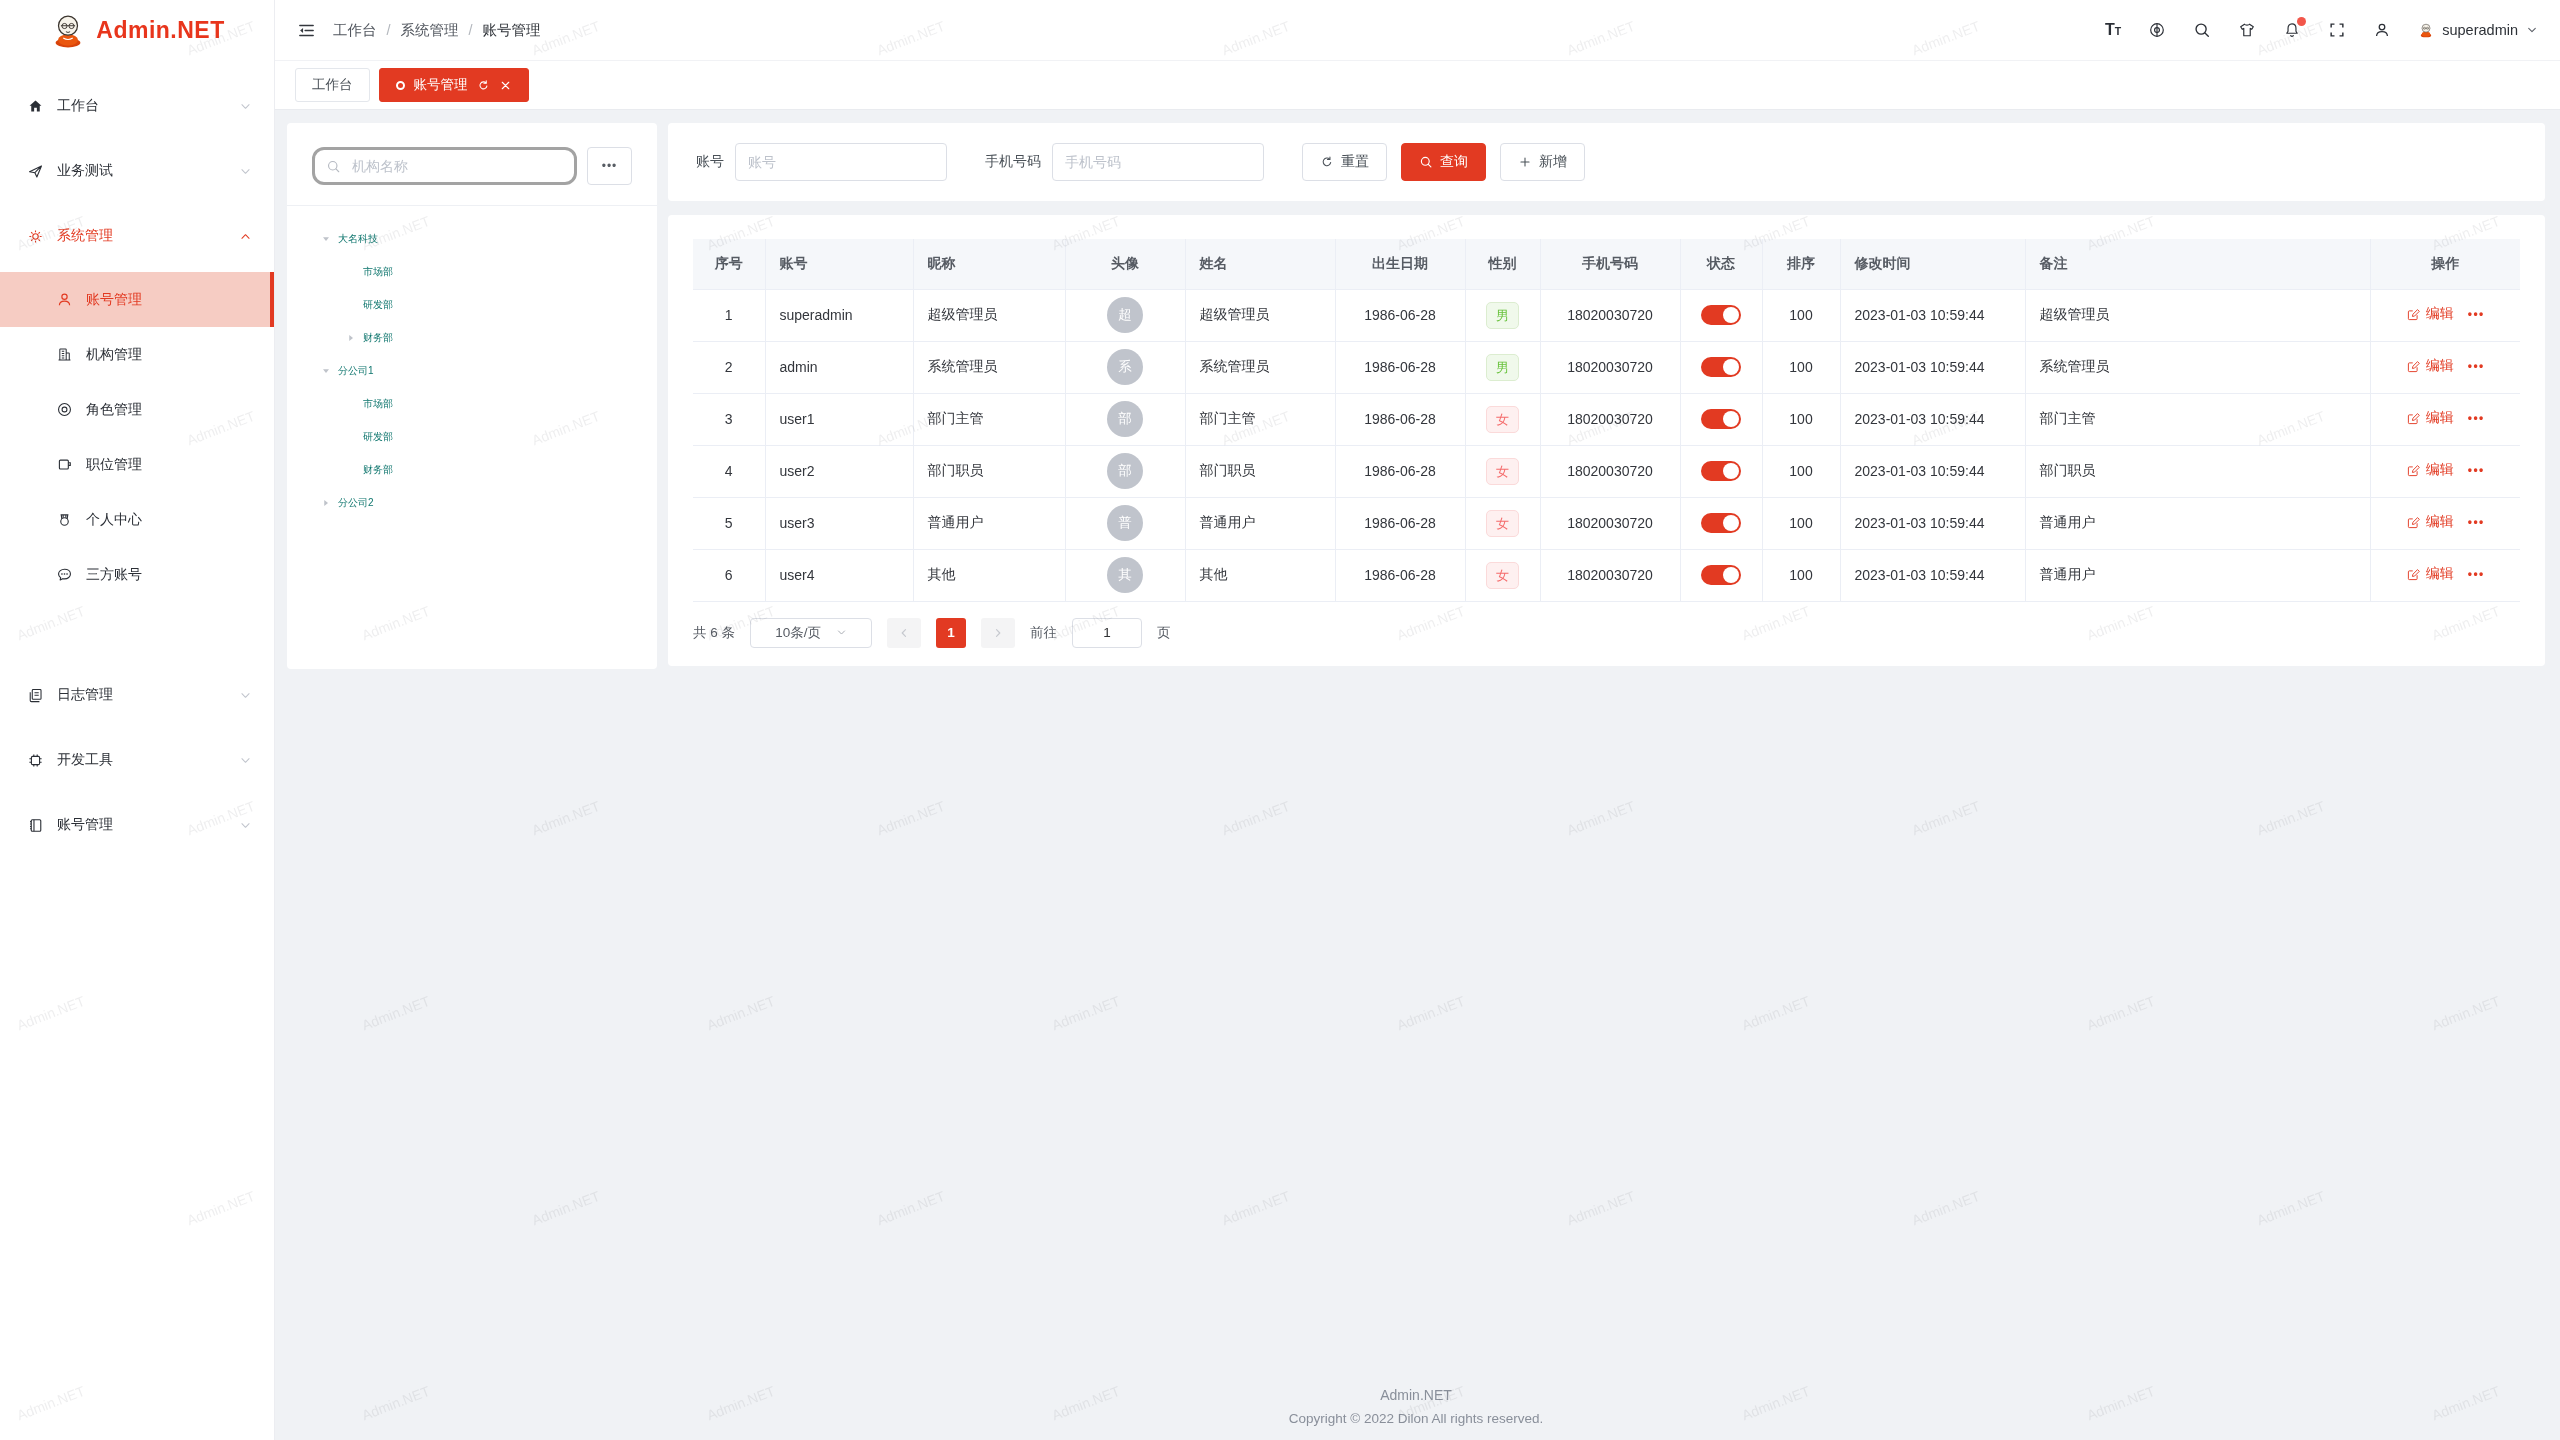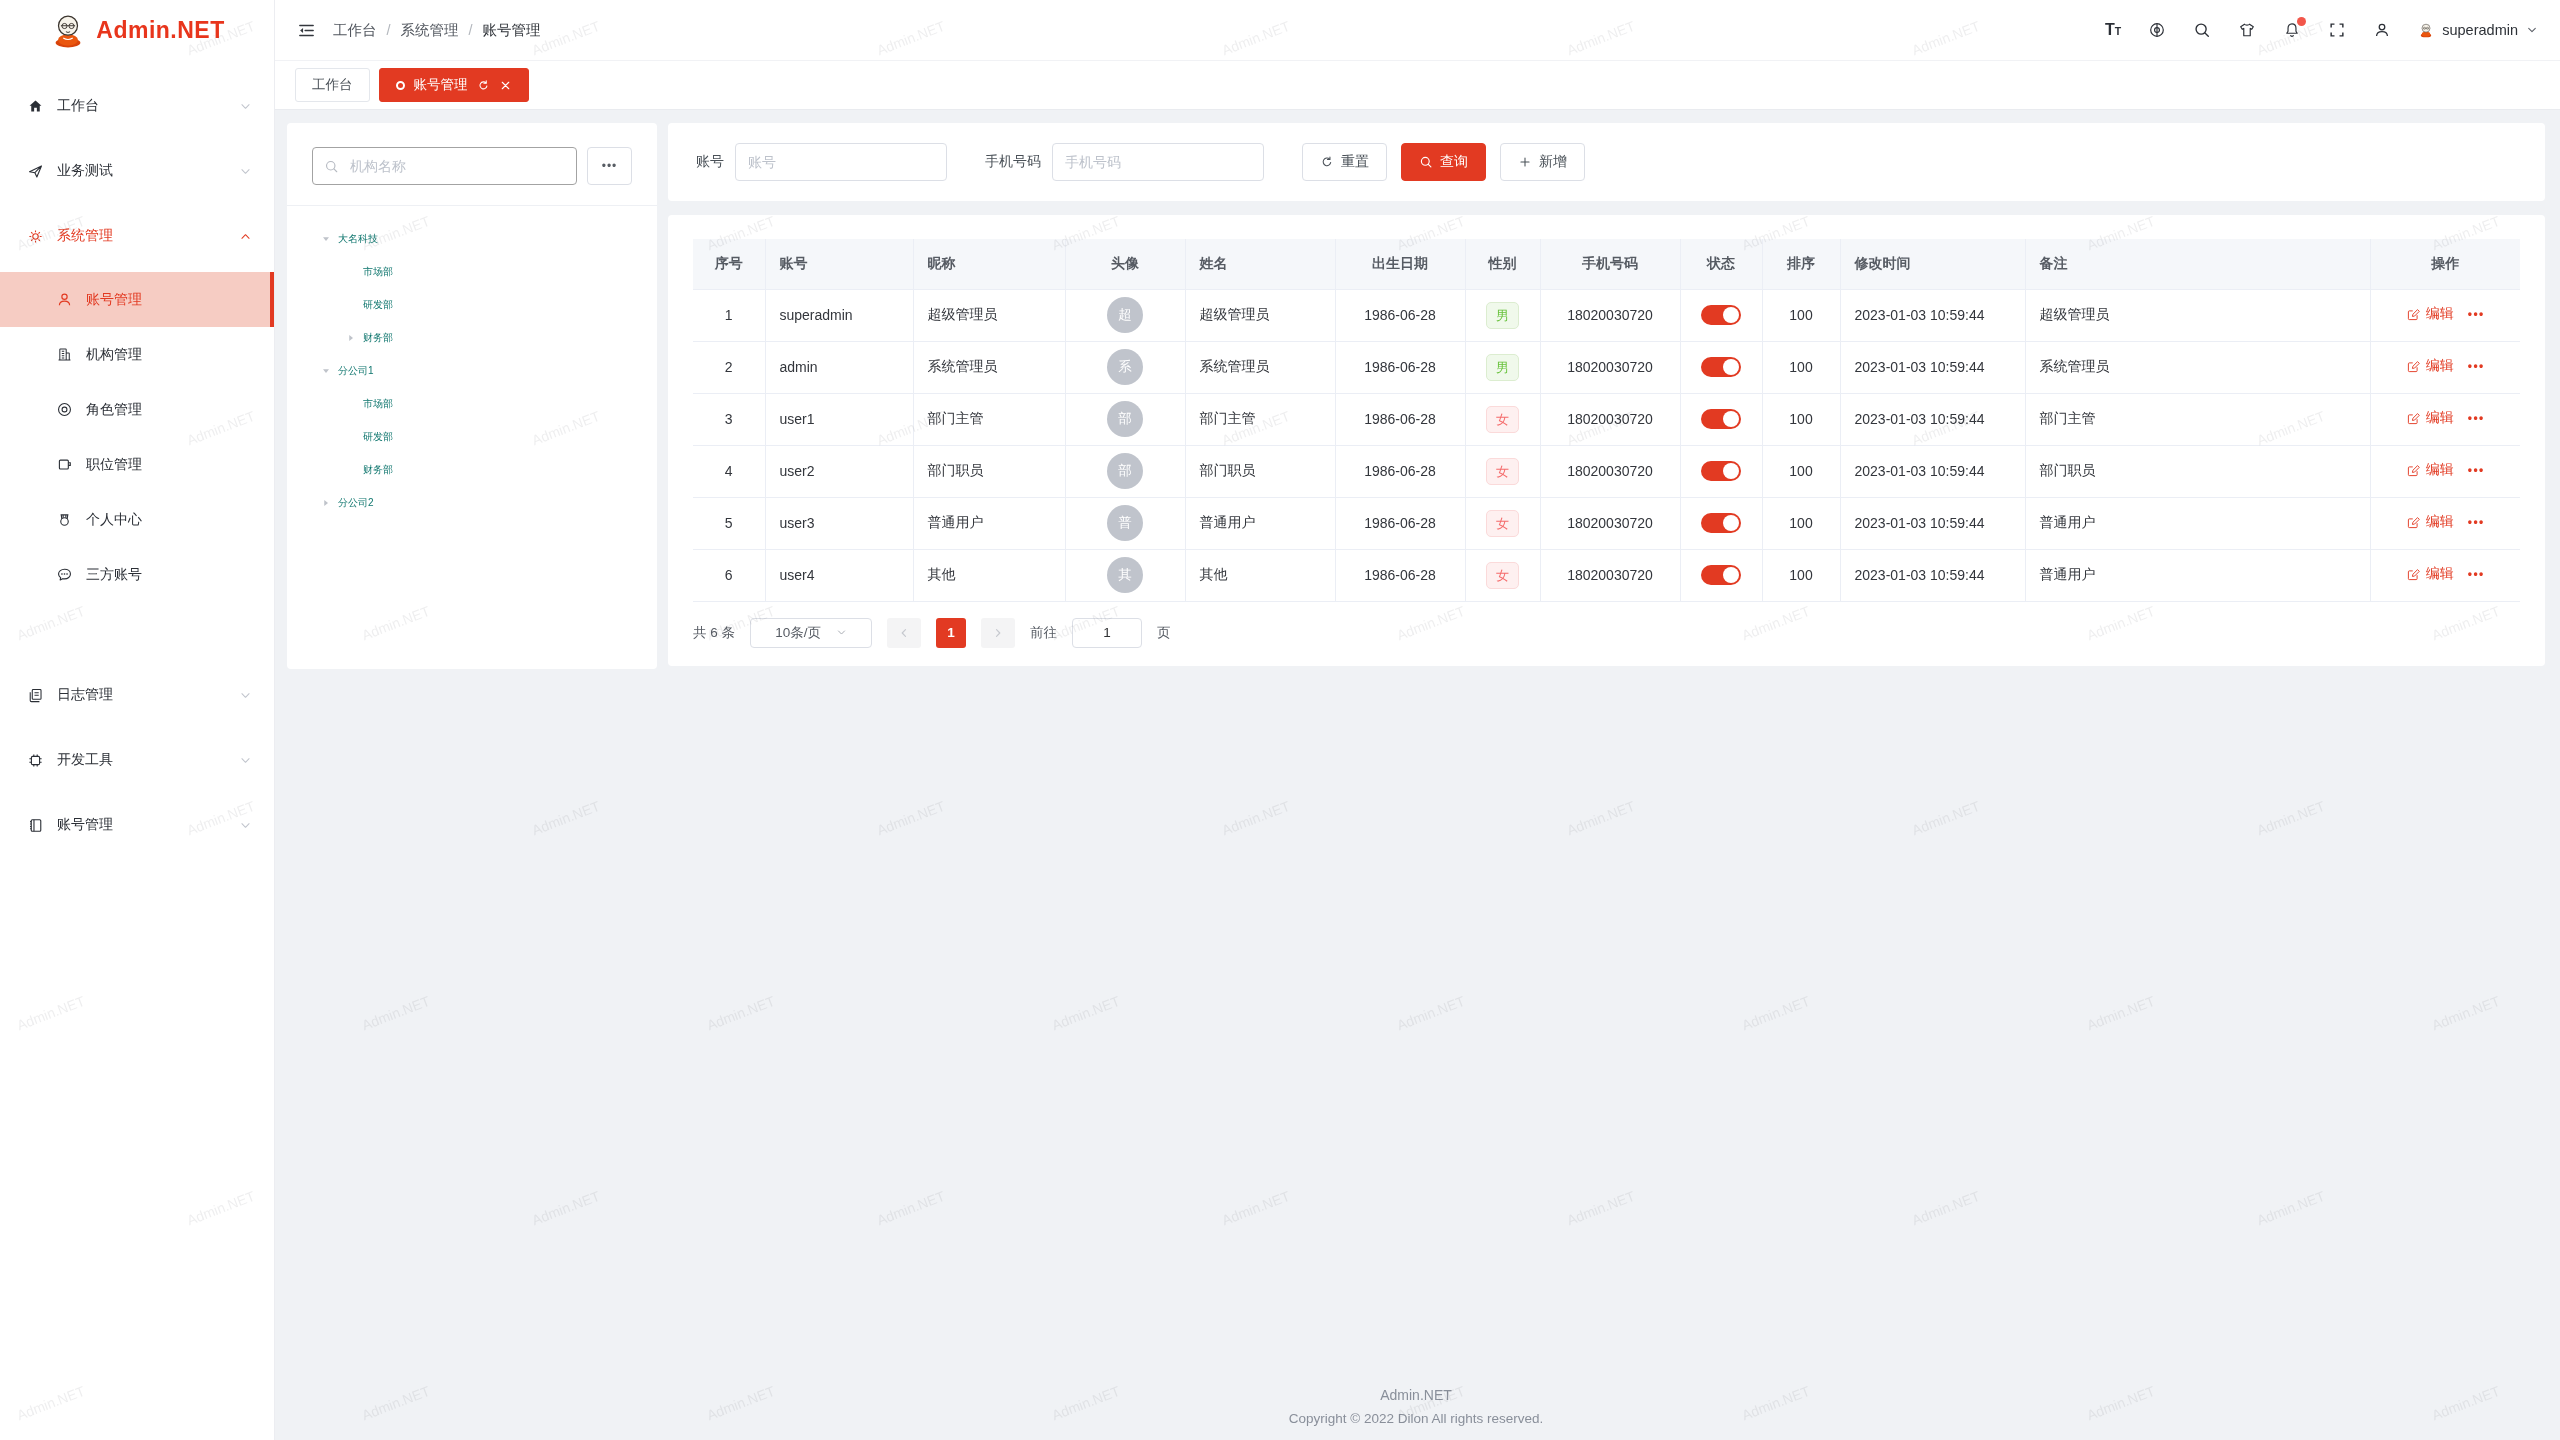--- a/index.html
+++ b/index.html
@@ -56,21 +56,21 @@
   .tab .ic{font-size:13px}
 
   
   .content{flex:1;display:flex;flex-direction:column;padding:13px 15px 0 12px;min-height:0}
   .content-row{display:flex;gap:11px;align-items:flex-start}
   .panel{background:#fff;border-radius:4px}
 
   
   .tree-card{width:370px;flex-shrink:0;height:546px;padding-top:24px;display:flex;flex-direction:column}
   .tree-head{display:flex;gap:10px;padding:0 25px 20px;border-bottom:1px solid #eef0f4}
-  .tree-search{flex:1;height:38px;border:1px solid #a3a3a3;border-radius:4px;display:flex;align-items:center;gap:9px;padding:0 11px;background:#fff}
+  .tree-search{flex:1;height:38px;border:3px solid #a3a3a3;border-radius:12px;display:flex;align-items:center;gap:9px;padding:0 11px;background:#fff}
   .tree-search .ic{font-size:15px;color:#b6bac2}
   .tree-search input{border:none;outline:none;flex:1;min-width:0;font-size:14px;color:#303133;font-family:inherit}
   input::placeholder{color:#bdc2cb}
   .more-btn{width:45px;height:38px;border:1px solid #dcdfe6;border-radius:4px;background:#fff;color:#585d64;font-size:12px;letter-spacing:1px;cursor:pointer;display:flex;align-items:center;justify-content:center}
   .tree-body{padding:16px 10px 0 30px;font-size:10px;color:#0f766e}
   .tree-row{height:33px;display:flex;align-items:center;gap:3px;cursor:pointer}
   .tree-caret{width:18px;font-size:10px;color:#bfc3ca}
   .tree-children{margin-left:25px}
 
   

